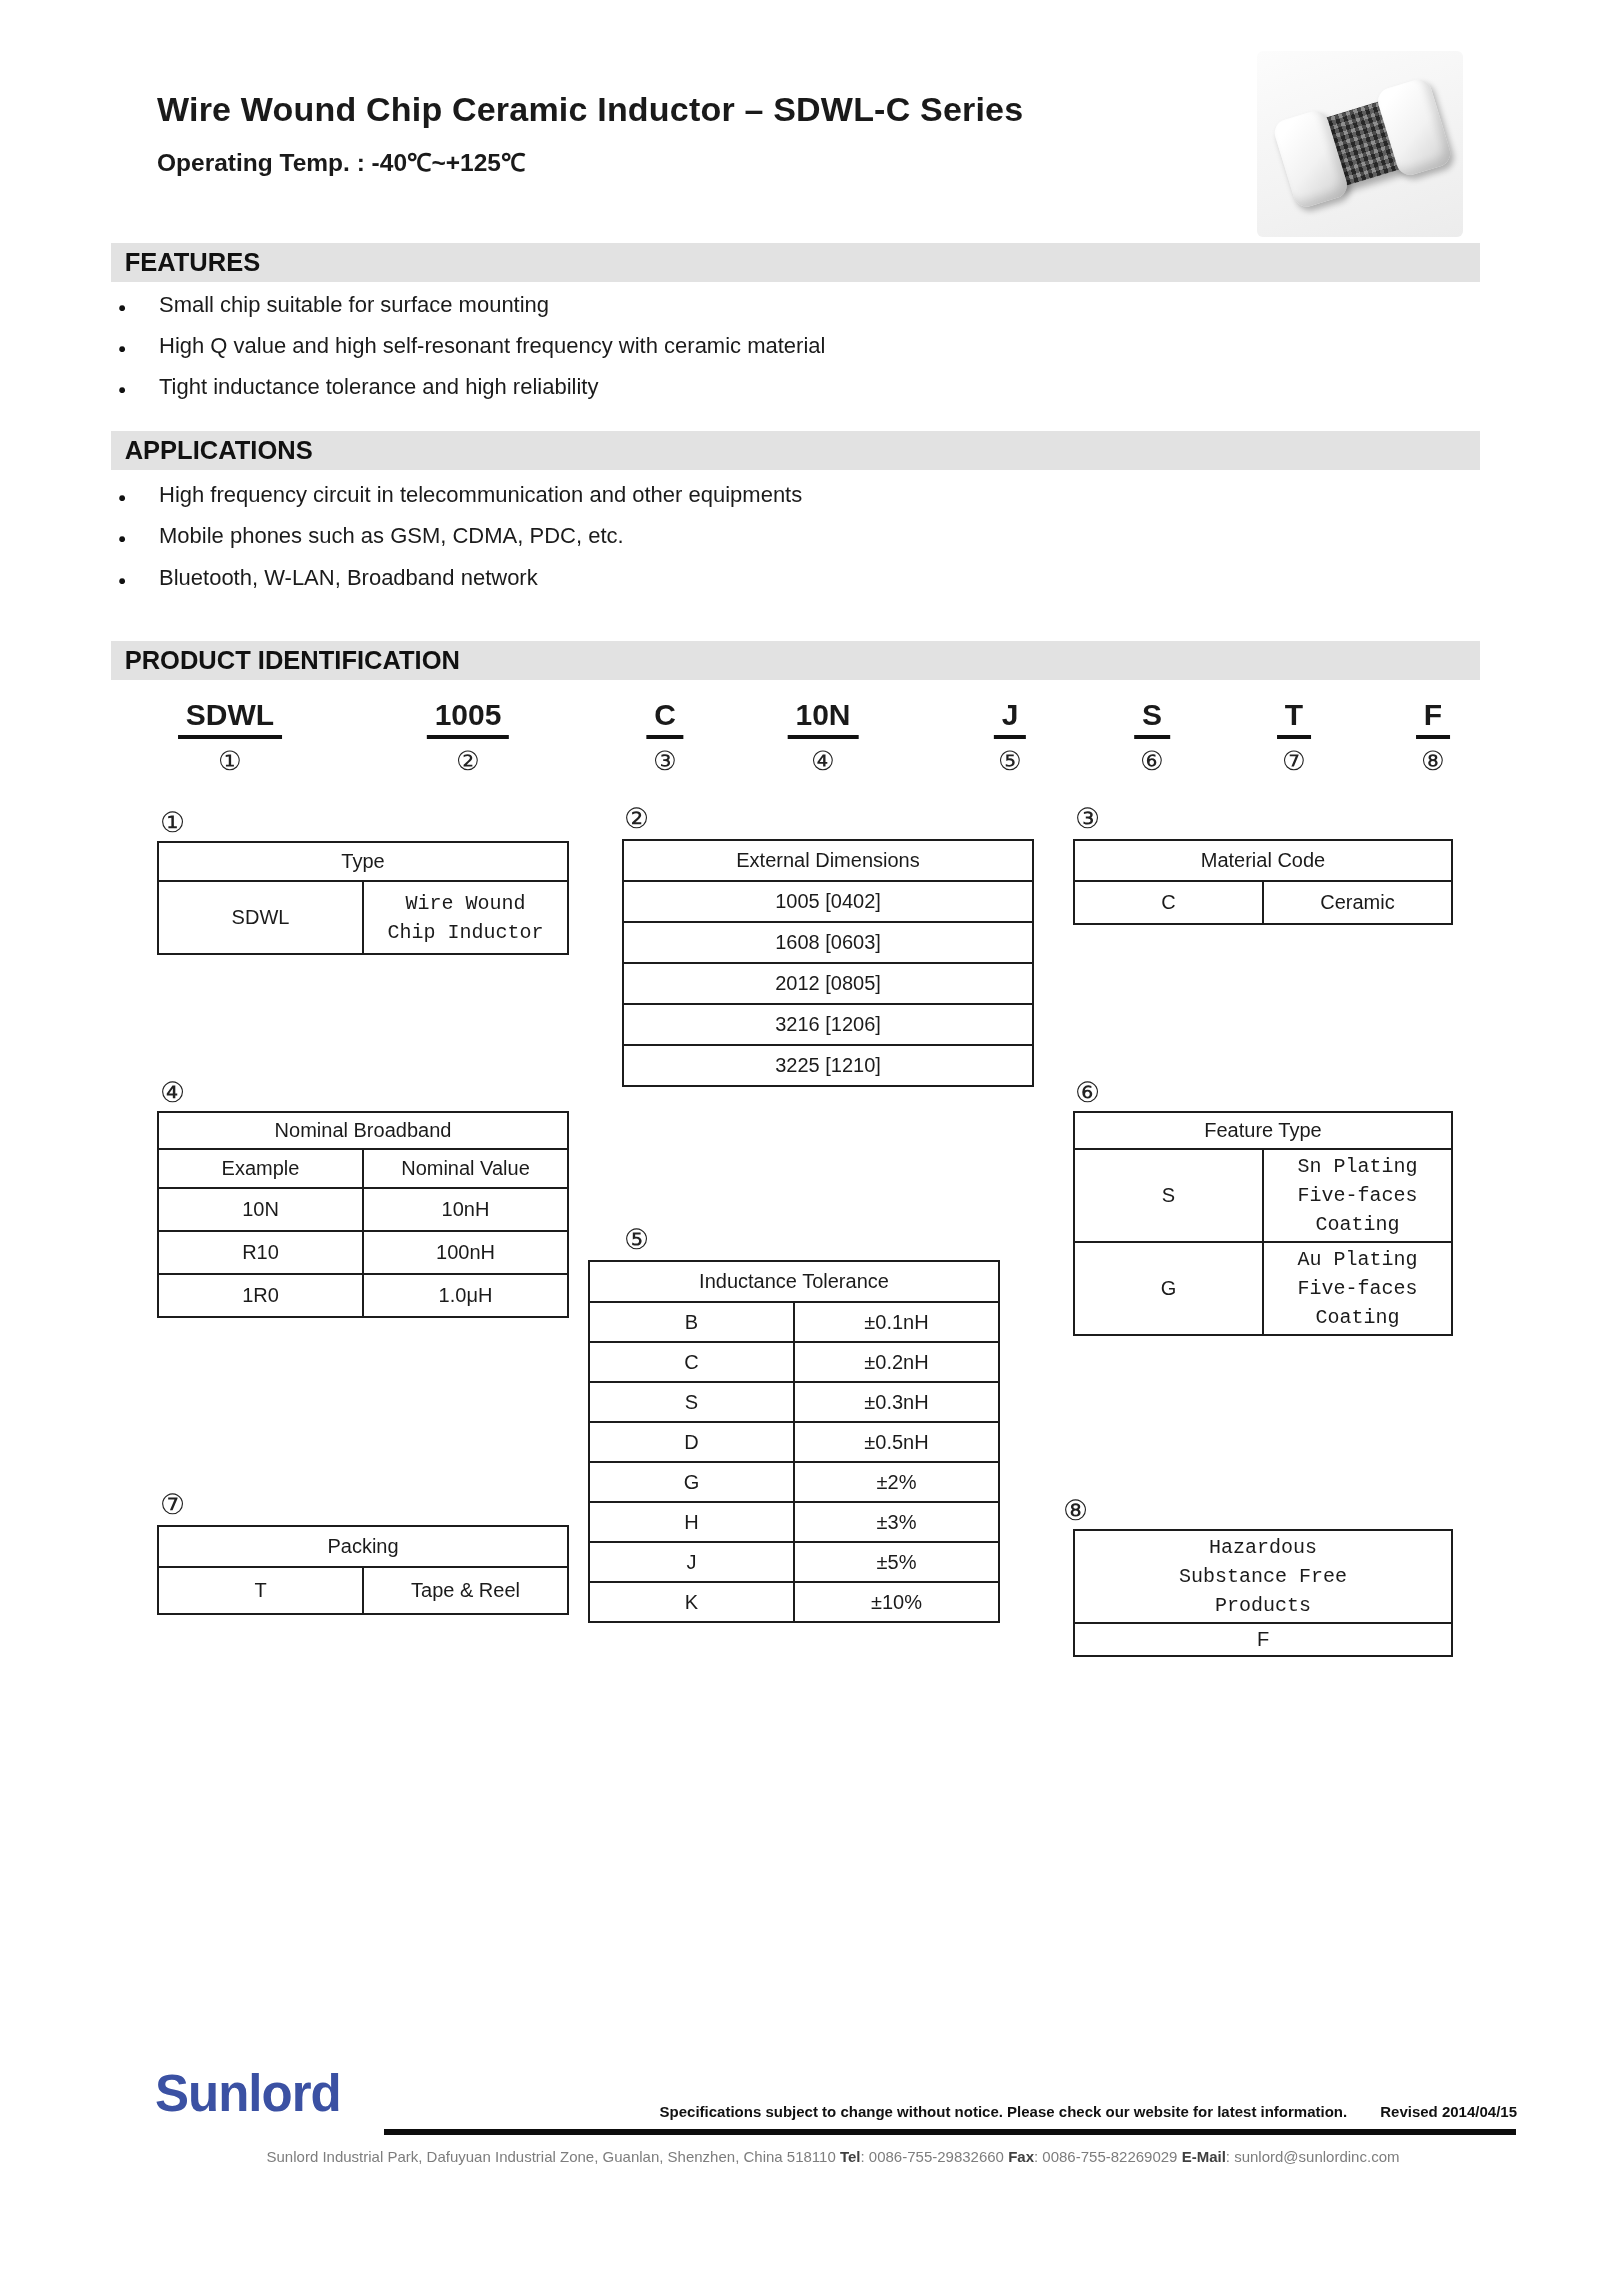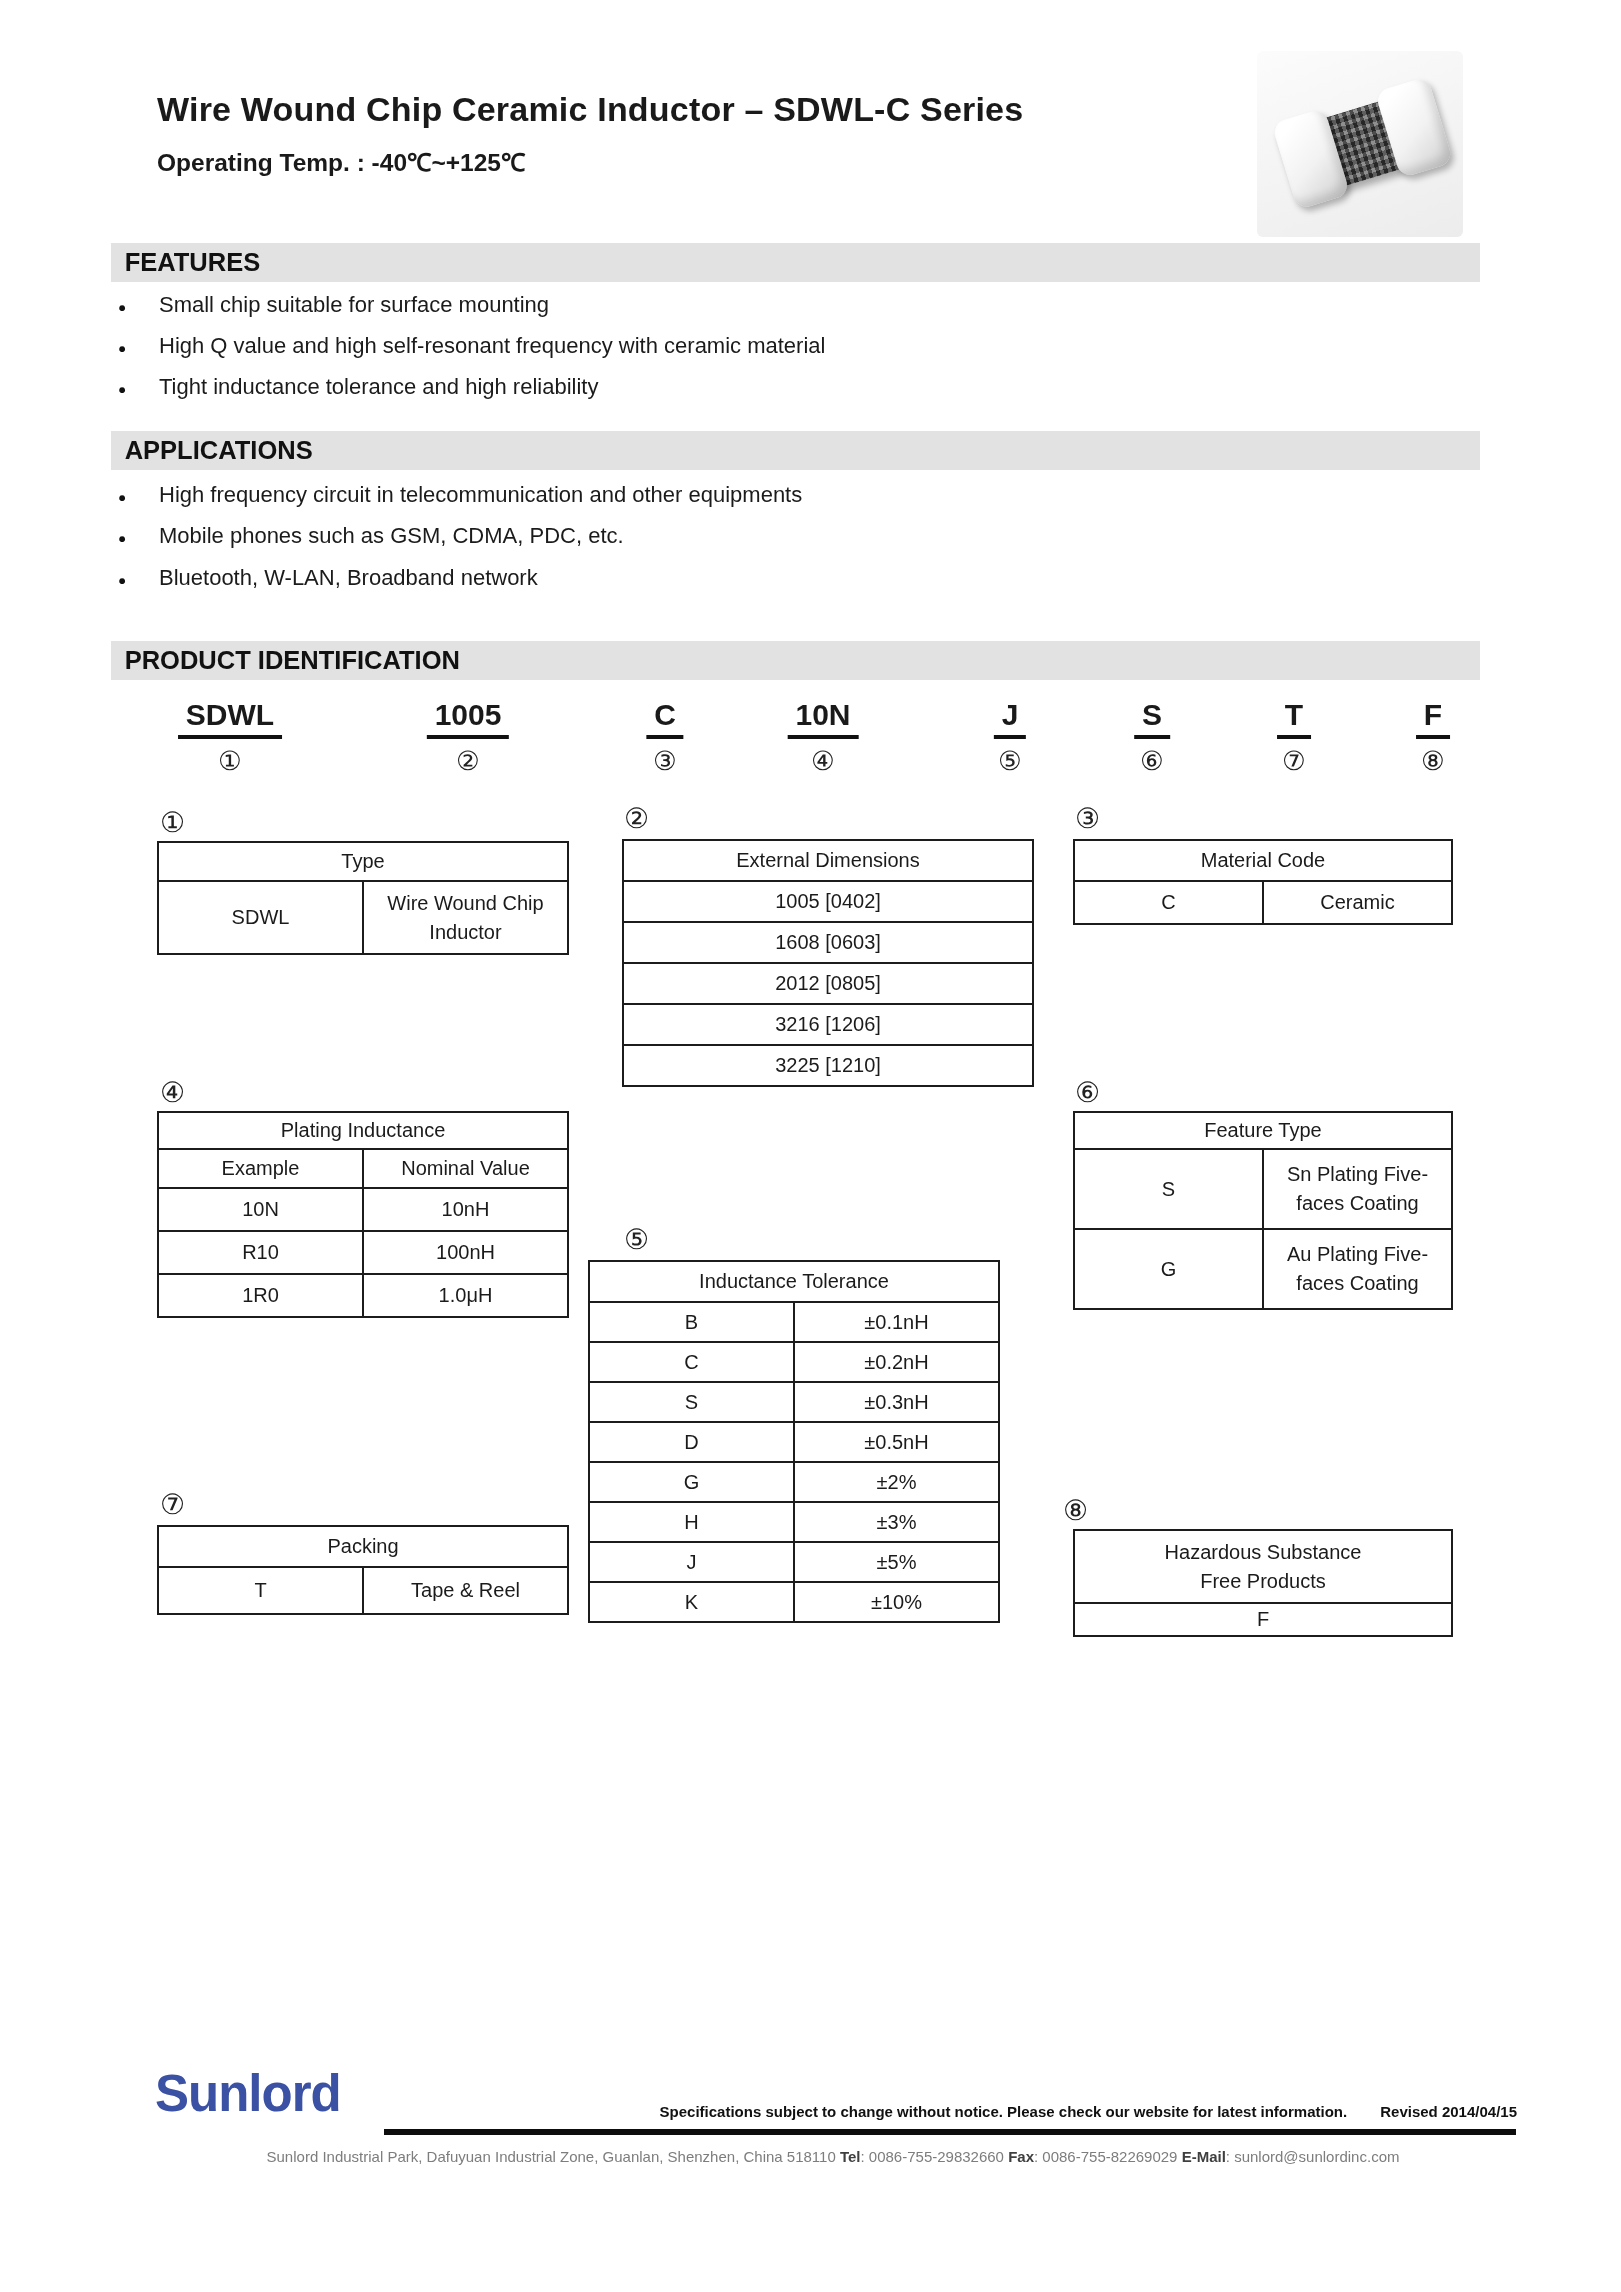--- a/index.html
+++ b/index.html
@@ -30,21 +30,21 @@
   
   .pid-item{position:absolute;transform:translateX(-50%);text-align:center;}
   .pid-code{display:inline-block;font-size:30px;font-weight:bold;border-bottom:4.9px solid #111;padding:0 7.8px 2.9px 7.8px;}
   .pid-idx{display:block;margin-top:5.9px;font-family:"DejaVu Serif",serif;font-size:26.5px;color:#222;}
   .marker{position:absolute;font-family:"DejaVu Serif",serif;font-size:28px;color:#222;}
   
   table.dt{position:absolute;border-collapse:collapse;border:2.9px solid #1c1c1c;background:#fff;table-layout:fixed;}
   table.dt td{border:2px solid #1c1c1c;text-align:center;vertical-align:middle;
     font-size:20px;color:#1b1b1b;padding:2px 3.9px;}
   td.tt{font-size:20px;margin-top:6px;}
-  .wrapbox{margin:0 auto;line-height:1.45;}
+  .wrapbox{margin:0 auto;line-height:1.45;font-family:Liberation Mono, monospace;}
   
   .logo{position:absolute;left:155px;top:2064px;font-size:51px;font-weight:bold;color:#3b51a3;letter-spacing:-1px;}
   .spec-row{position:absolute;left:412px;top:2103px;width:1105px;display:flex;justify-content:flex-end;gap:33px;
     font-size:15px;font-weight:bold;color:#111;white-space:nowrap;align-items:center;}
   .footer-line{position:absolute;left:384px;top:2129px;width:1132px;height:5.9px;background:#0d0d0d;}
   .address{position:absolute;left:147px;top:2148px;width:1372px;text-align:center;font-size:15px;color:#7d7d7d;white-space:nowrap;}
   .address b{color:#3f3f3f;}
 </style>
 </head>
 <body>
@@ -179,21 +179,21 @@
     <tr style="height:43px">
       <td style="width:131px">C</td>
       <td>Ceramic</td>
     </tr>
   </tbody>
     </table>
 
   <table class="dt" style="left:157px;top:1111px;width:412px">
     <tbody>
         <tr style="height:37px">
-          <td class="tt" colspan="2">Plating Inductance</td>
+          <td class="tt" colspan="2">Nominal Broadband</td>
         </tr>
     <tr style="height:39px">
       <td style="width:131px">Example</td>
       <td>Nominal Value</td>
     </tr>
     <tr style="height:43px">
       <td>10N</td>
       <td>10nH</td>
     </tr>
     <tr style="height:43px">

